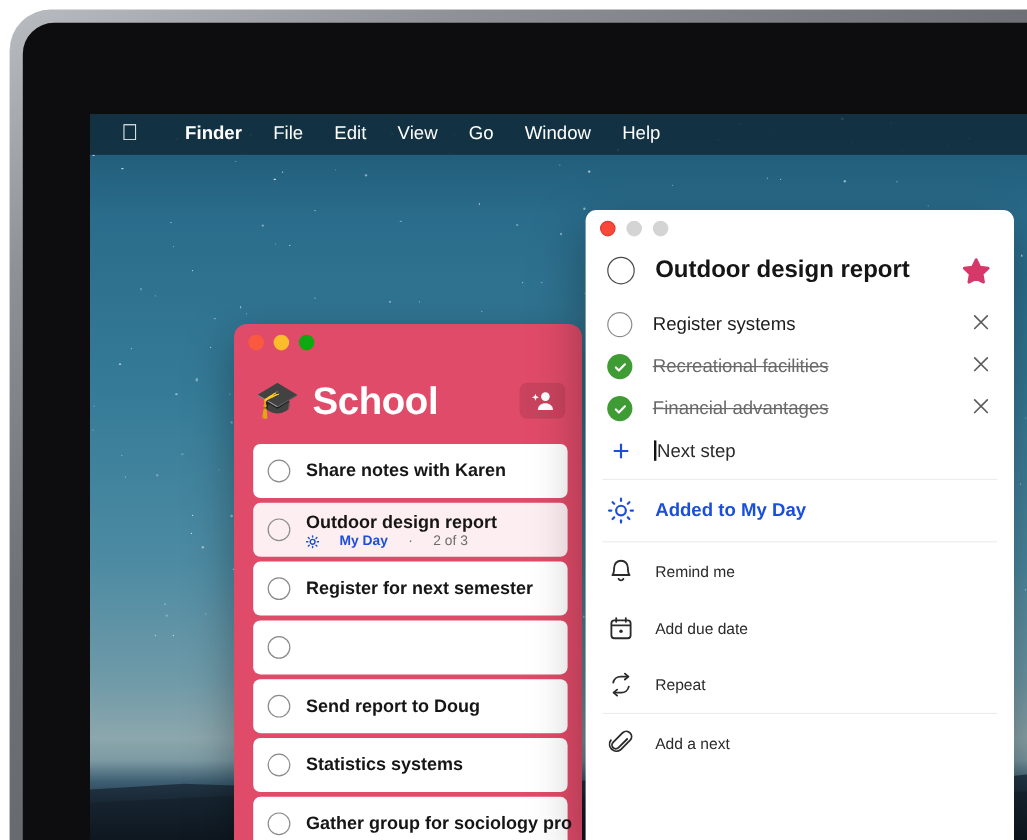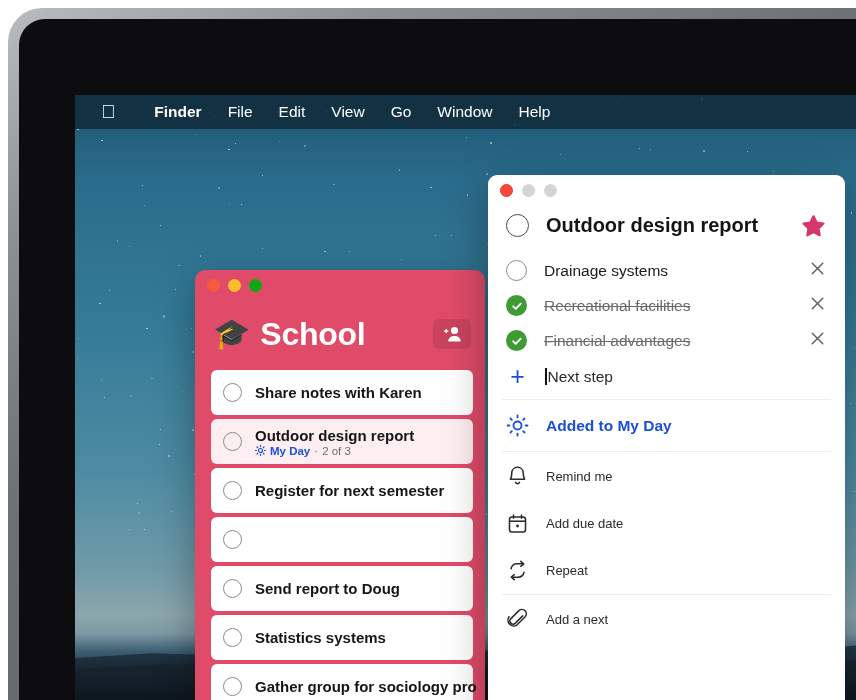--- a/index.html
+++ b/index.html
@@ -128,21 +128,21 @@
   }
   .task-row.selected { background: #fdeef1; }
   .circle {
     width: 19px; height: 19px; border-radius: 50%;
     border: 1.6px solid #8b8b8b; flex: none;
   }
   .task-text { flex: 1; min-width: 0; }
   .task-title { font-size: 15px; color: #161616; font-weight: 700; white-space: nowrap; }
   .task-meta {
     font-size: 11.5px; margin-top: 1px;
-    display: flex; align-items: flex-start; gap: 4px; white-space: nowrap;
+    display: flex; align-items: flex-end; gap: 17px; white-space: nowrap;
   }
   .meta-blue { color: #1b4fd8; font-weight: bold; }
   .meta-gray { color: #6d6d6d; }
 
   
   .detail-panel {
     position: absolute;
     left: 413px; top: 80px;
     width: 357px; height: 530px;
     background: #ffffff;
@@ -508,21 +508,21 @@
         <div class="circle-lg"></div>
         <div class="detail-title">Outdoor design report</div>
         <svg width="23" height="22" viewBox="0 0 24 23">
           <path d="M12 1.4l3.2 6.5 7.2 1-5.2 5.1 1.2 7.1L12 17.8 5.6 21.1l1.2-7.1L1.6 8.9l7.2-1z" fill="#d6386a" stroke="#d6386a" stroke-width="2.4" stroke-linejoin="round"></path>
         </svg>
       </div>
 
       <div id="subtask-list">
           <div class="subtask">
             <div class="circle" style="width: 21px; height: 21px;"></div>
-            <div class="subtask-label">Drainage systems</div>
+            <div class="subtask-label">Register systems</div>
             <div class="xmark"><svg width="15" height="15" viewBox="0 0 16 16">
                 <line x1="2.4" y1="2.4" x2="13.6" y2="13.6" stroke="#5d5d5d" stroke-width="1.5" stroke-linecap="round"></line>
                 <line x1="13.6" y1="2.4" x2="2.4" y2="13.6" stroke="#5d5d5d" stroke-width="1.5" stroke-linecap="round"></line>
               </svg></div>
           </div>
           <div class="subtask done">
             <div class="check-green">
               <svg width="12" height="12" viewBox="0 0 14 14">
                 <path d="M2.6 7.3l2.9 3 5.9-6.1" fill="none" stroke="#fff" stroke-width="2.1" stroke-linecap="round" stroke-linejoin="round"></path>
               </svg>

